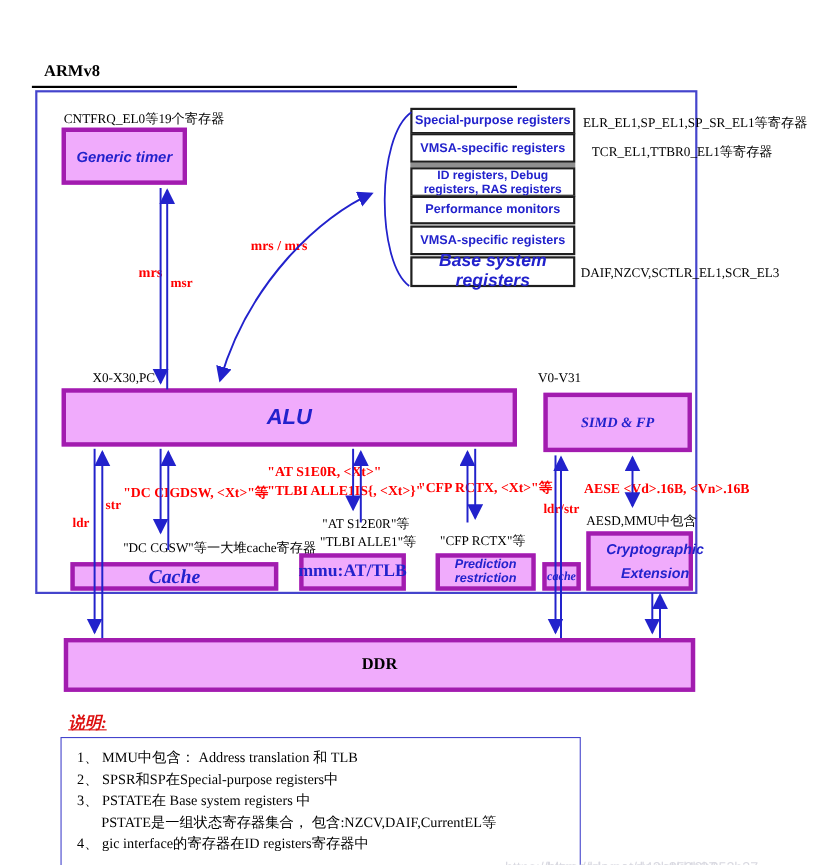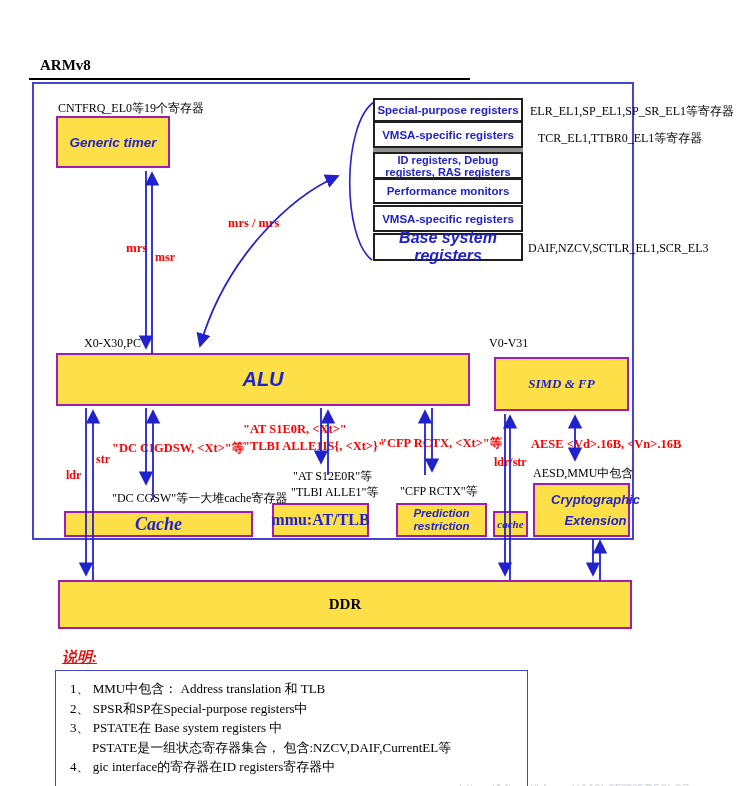--- a/index.html
+++ b/index.html
@@ -1,20 +1,20 @@
 <!DOCTYPE html>
 <html><head>
 <meta charset="utf-8">
 <style>
   html,body{margin:0;padding:0;background:#fff;}
   #canvas{position:relative;width:751px;height:786px;background:#fff;overflow:hidden;
           font-family:"Liberation Serif",serif;margin-top:24px;}
   .abs{position:absolute;}
   
-  .graybox{position:absolute;background:#fde047;border:2px solid #a21caf;box-sizing:border-box;
+  .graybox{position:absolute;background:#f0abfc;border:4px solid #a21caf;box-sizing:border-box;
            display:flex;align-items:center;justify-content:center;text-align:center;z-index:2;}
   .regrow{position:absolute;background:#fff;border:2px solid #1f1f1f;box-sizing:border-box;
           display:flex;align-items:center;justify-content:center;text-align:center;z-index:2;
           font-family:"Liberation Sans",sans-serif;font-weight:bold;color:#2222cc;}
   .sans{font-family:"Liberation Sans",sans-serif;}
   .serif{font-family:"Liberation Serif",serif;}
   
   .blk{position:absolute;color:#000;font-size:12px;white-space:nowrap;z-index:4;
        font-family:"Liberation Serif",serif;}
   .red{position:absolute;color:#ff0000;font-weight:bold;font-size:12.5px;white-space:nowrap;z-index:4;

